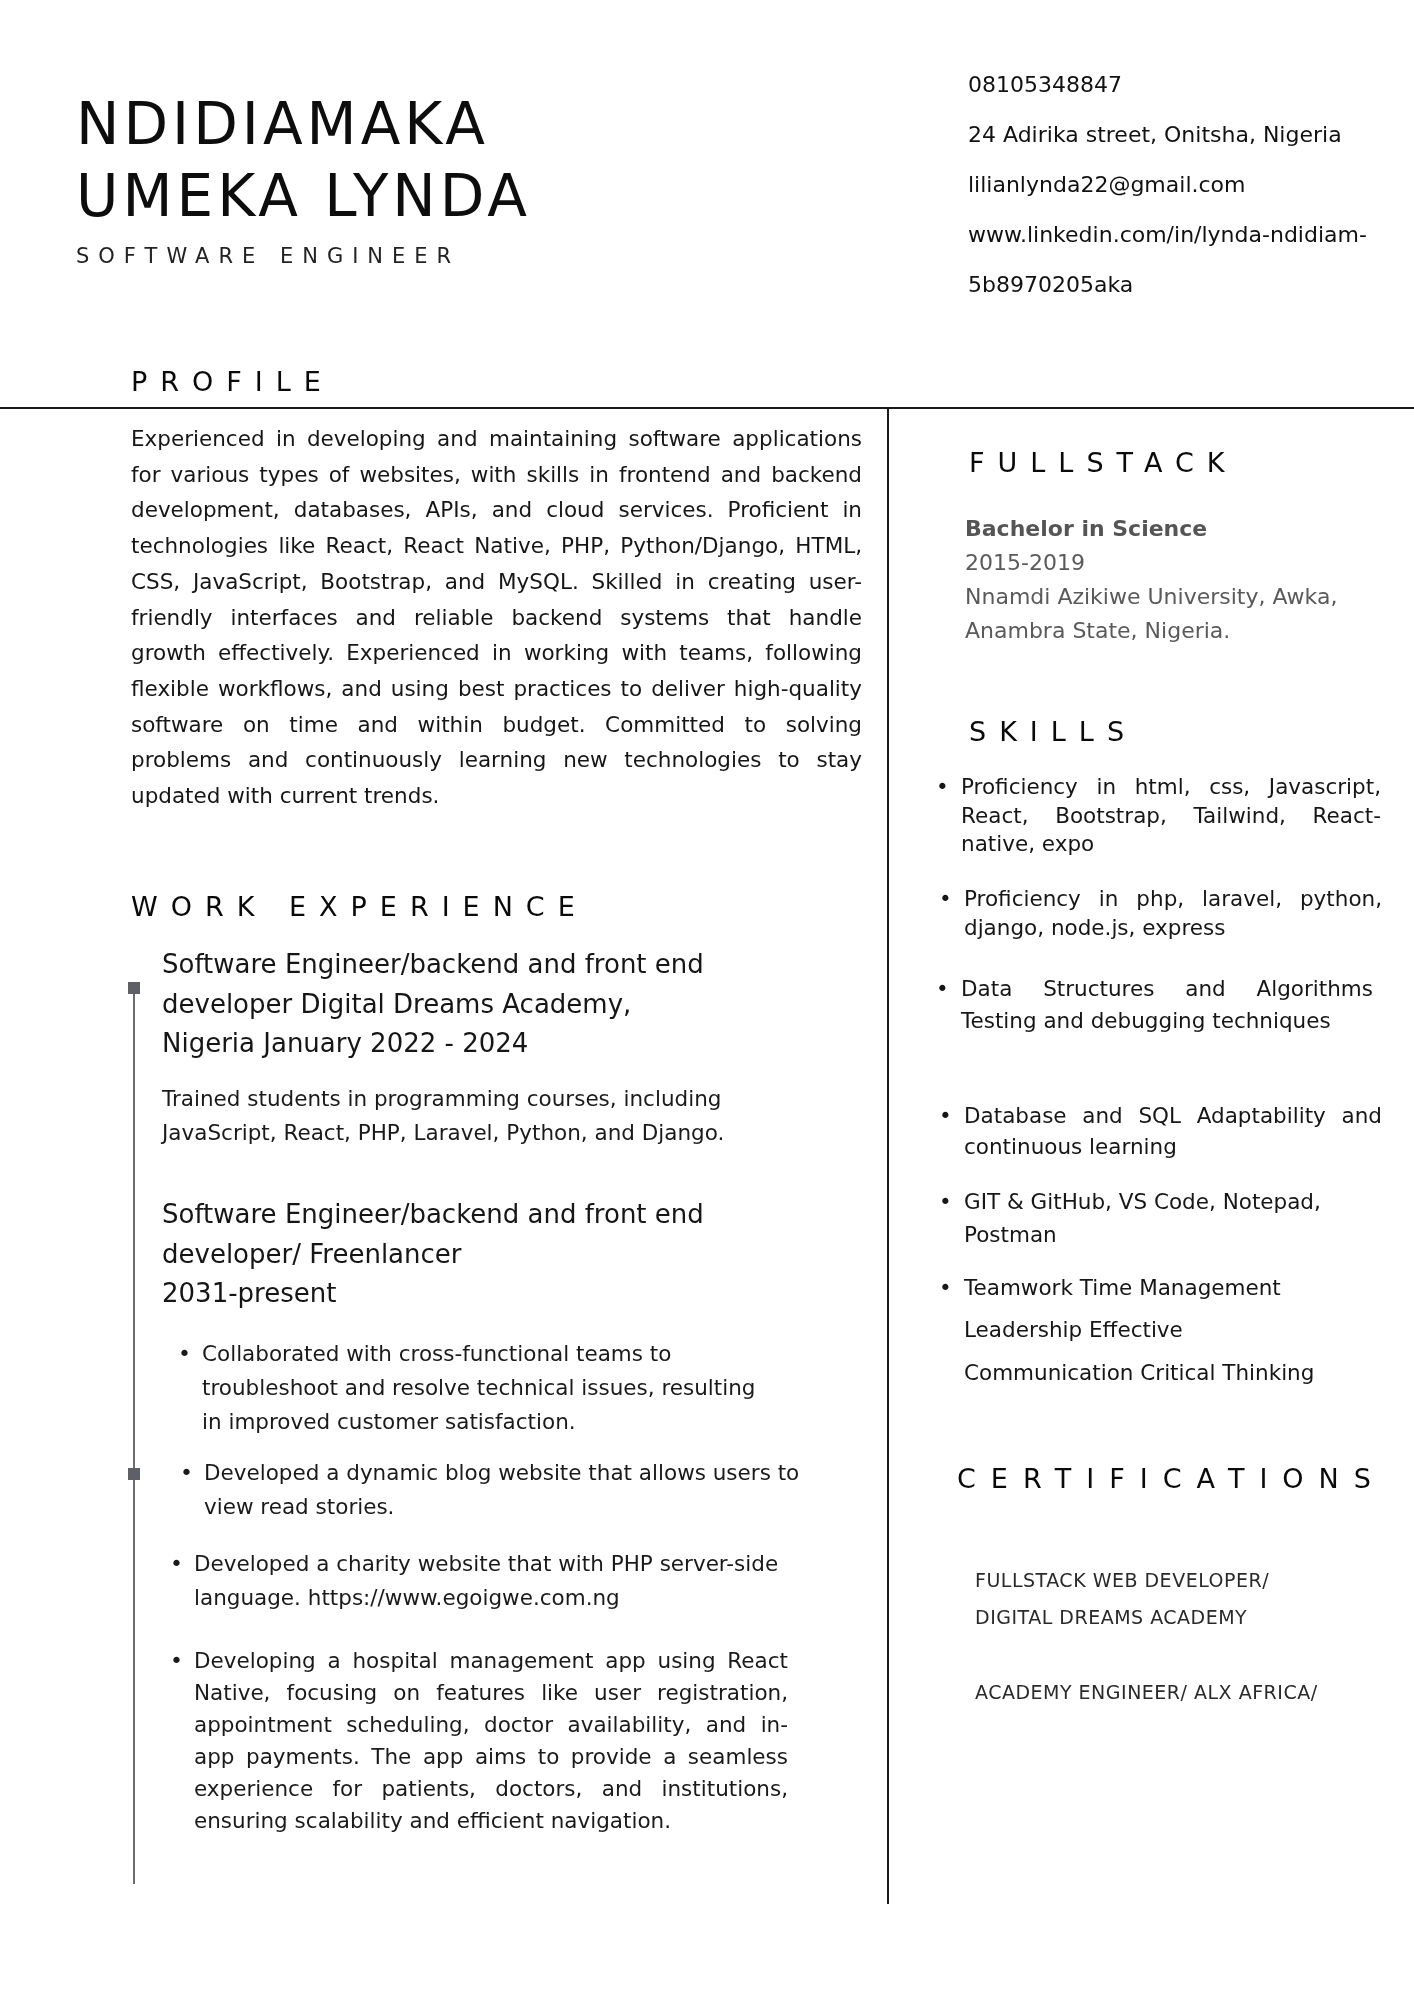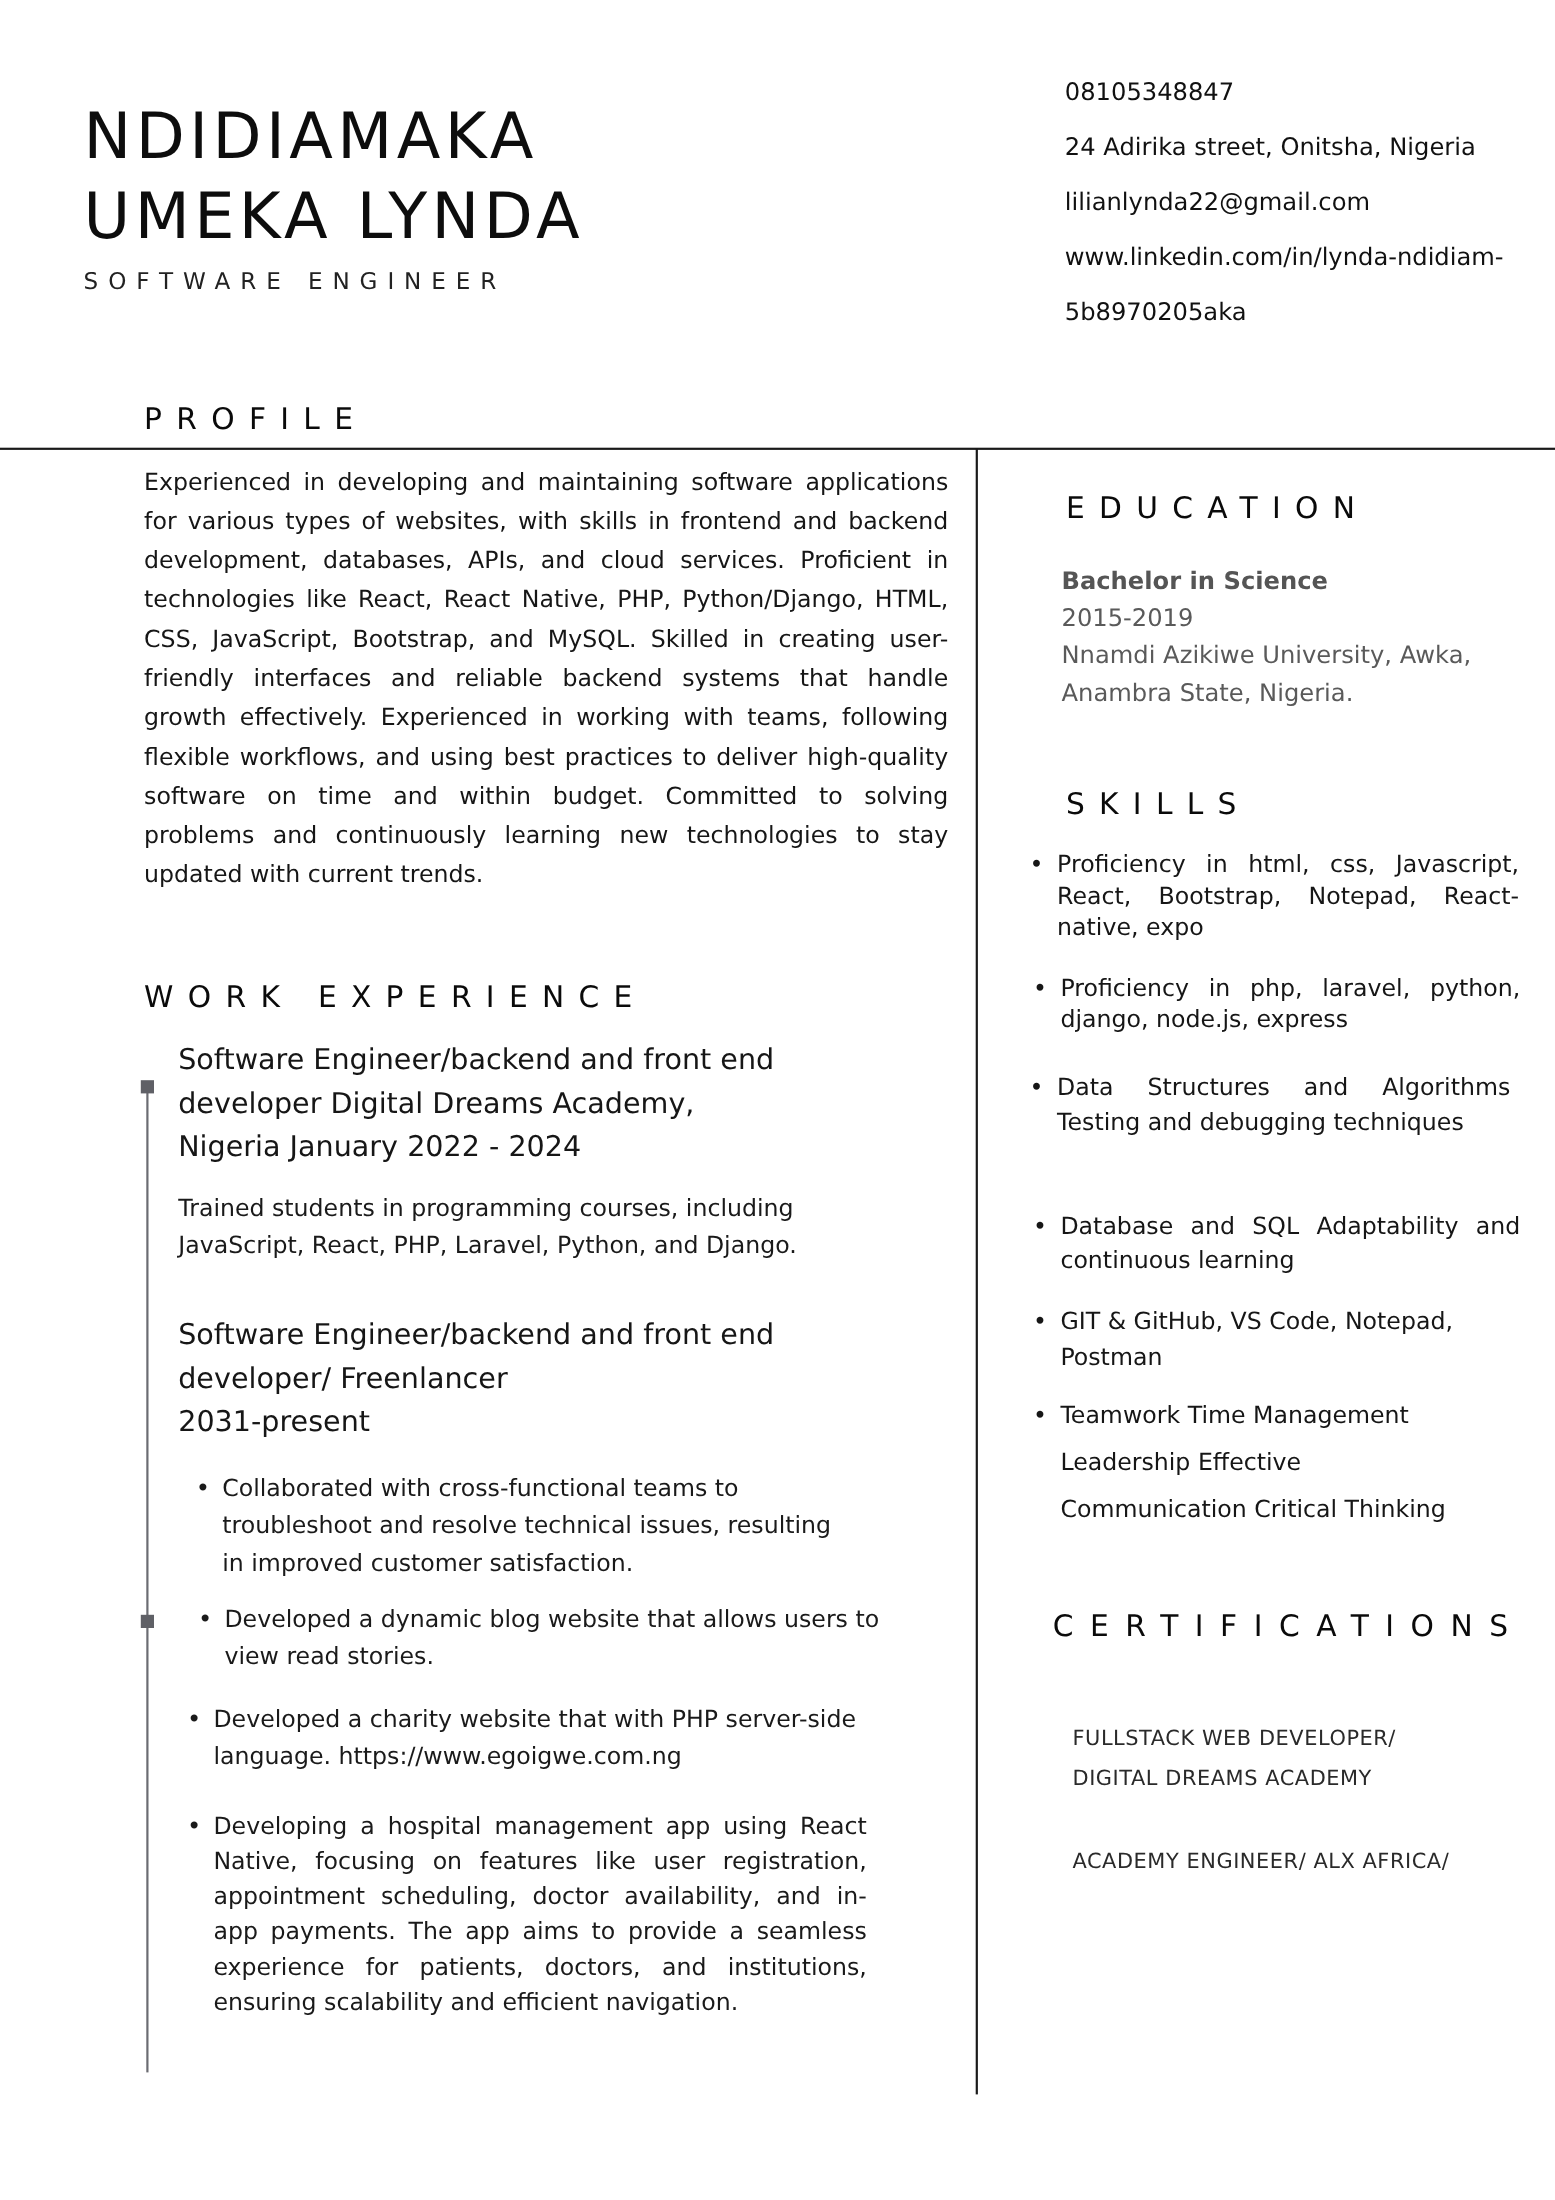--- a/index.html
+++ b/index.html
@@ -105,33 +105,33 @@
 </div>
 <div class="abs bullet-item" style="left:194px; top:1547px; width:640px;">
   <span class="dot">•</span>
   <span>Developed a charity website that with PHP server-side language. https://www.egoigwe.com.ng</span>
 </div>
 <div class="abs bullet-item justify" style="left:194px; top:1645px; width:594px; line-height:31.9px;">
   <span class="dot">•</span>
   <span>Developing a hospital management app using React Native, focusing on features like user registration, appointment scheduling, doctor availability, and in-app payments. The app aims to provide a seamless experience for patients, doctors, and institutions, ensuring scalability and efficient navigation.</span>
 </div>
 
-<div class="abs heading" style="left:969px; top:447px;">EDUCATION</div>
+<div class="abs heading" style="left:969px; top:447px;">FULLSTACK</div>
 <div class="abs edu">
   <div class="degree">Bachelor in Science</div>
   <div>2015-2019</div>
   <div>Nnamdi Azikiwe University, Awka,</div>
   <div>Anambra State, Nigeria.</div>
 </div>
 
 <div class="abs heading" style="left:969px; top:716px;">SKILLS</div>
 
 <div class="abs skill justify" style="left:961px; top:773px; width:420px;">
   <span class="dot">•</span>
-  <span>Proficiency in html, css, Javascript, React,  Bootstrap, Notepad, React-native, expo</span>
+  <span>Proficiency in html, css, Javascript, React,  Bootstrap, Tailwind, React-native, expo</span>
 </div>
 <div class="abs skill justify" style="left:964px; top:885px; width:418px;">
   <span class="dot">•</span>
   <span>Proficiency in php, laravel, python, django, node.js, express</span>
 </div>
 <div class="abs skill justify" style="left:961px; top:973px; width:412px; line-height:32px;">
   <span class="dot">•</span>
   <span>Data Structures and Algorithms Testing and debugging techniques</span>
 </div>
 <div class="abs skill justify" style="left:964px; top:1100px; width:418px; line-height:31px;">

